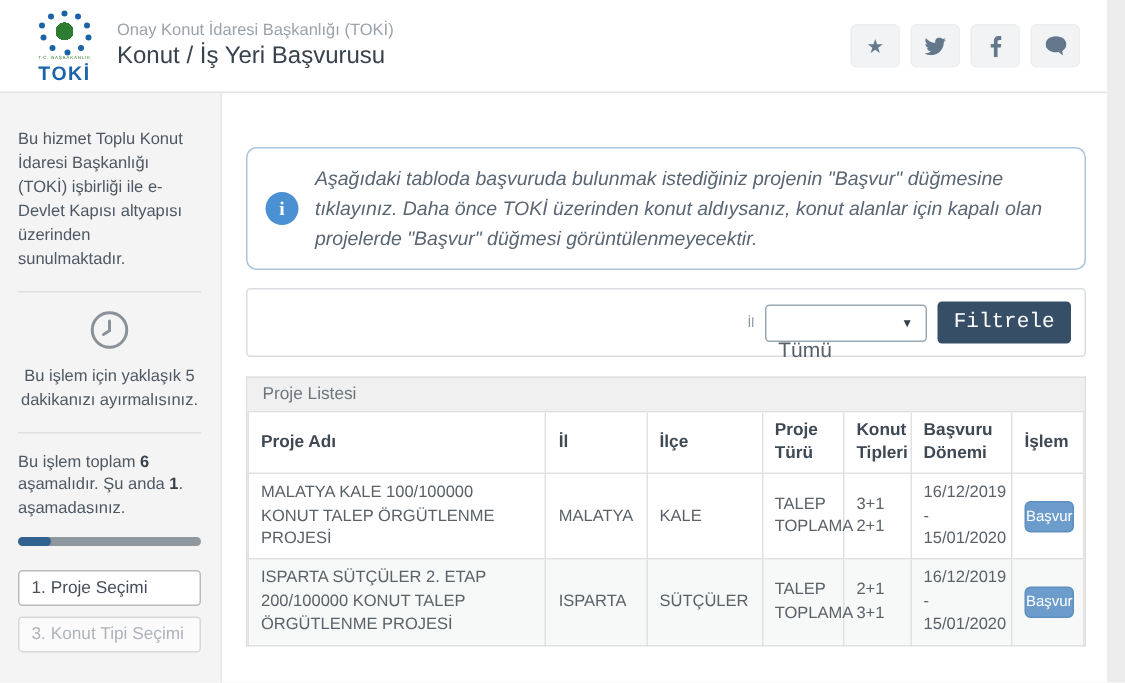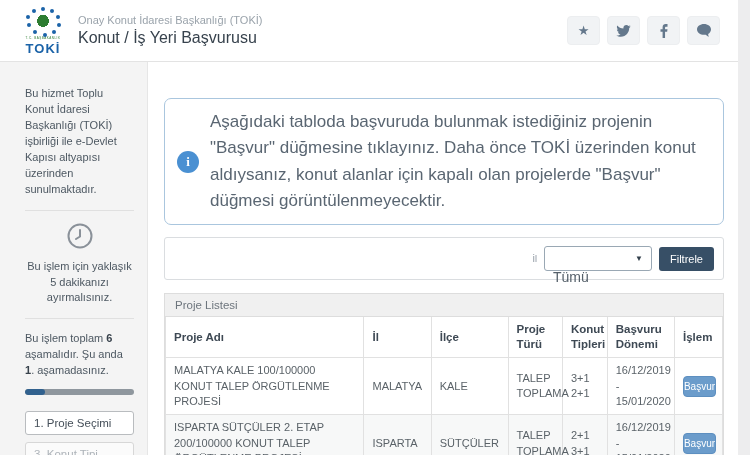--- a/index.html
+++ b/index.html
@@ -23,21 +23,21 @@
   .service-title { font-size: 16px; color: #37424d; }
   .social { display: flex; gap: 7px; }
   .social-btn { width: 33px; height: 29px; background: #f1f3f5; border: 1px solid #eceef0; border-radius: 4px;
                 display: flex; align-items: center; justify-content: center; color: #64788c; font-size: 13px; cursor: pointer; }
   .social-btn svg { display: block; }
 
   
   .main { display: flex; height: 393px; }
 
   
-  .sidebar { width: 148px; background: #f4f4f4; border-right: 1px solid #e6e6e6; padding: 24px 13px 10px 25px; flex-shrink: 0; }
+  .sidebar { width: 148px; background: #f4f4f4; border-right: 1px solid #e6e6e6; padding: 24px 13px 10px 12px; flex-shrink: 0; }
   .sb-text { font-size: 11px; line-height: 1.45; color: #4d5862; }
   .sb-divider { border-top: 1px solid #e0e0e0; margin: 12px 0; }
   .sb-clock-wrap { text-align: center; }
   .sb-clock { display: inline-block; }
   .sb-duration { font-size: 11px; line-height: 1.45; color: #4d5862; text-align: center; margin-top: 6px; }
   .sb-steps-note { font-size: 11px; line-height: 1.45; color: #4d5862; }
   .sb-steps-note b { color: #38424c; }
   .progress { height: 6px; background: #8f979e; border-radius: 4px; margin: 10px 0 16px 0; overflow: hidden; }
   .progress-fill { height: 100%; background: #31618e; border-radius: 4px; }
   .step-list { display: flex; flex-direction: column; gap: 7px; }
@@ -52,31 +52,31 @@
               border-radius: 3px; padding: 5px 10px; font-size: 11.5px; color: #5b7c9c; cursor: pointer; }
   .list-icon { width: 13px; height: 10px; border: 1px solid #5b7c9c; background: #5b7c9c;
                display: inline-block; position: relative; }
   .list-icon::after { content: ""; position: absolute; left: 1px; right: 1px; top: 3px; height: 1px; background: #fbfdfe; box-shadow: 0 3px 0 #fbfdfe; }
 
   .alert { margin-top: 12px; border: 1px solid #aac6de; border-radius: 7px; padding: 10px 12px;
            display: flex; align-items: center; gap: 11px; background: #fff; }
   .info-icon { width: 22px; height: 22px; border-radius: 50%; background: #4a90d2; color: #fff;
                font-size: 13px; font-weight: bold; font-family: "Liberation Serif", serif;
                display: flex; align-items: center; justify-content: center; flex-shrink: 0; }
-  .alert-text { font-size: 17px; line-height: 1.55; color: #5a6672; }
+  .alert-text { font-size: 13px; line-height: 1.55; color: #5a6672; font-style: italic; }
 
   .filter-box { margin-top: 12px; border: 1px solid #dadde0; border-radius: 3px; padding: 8px 9px;
                 display: flex; align-items: center; justify-content: flex-end; gap: 7px; }
   .filter-label { font-size: 9px; color: #8a949e; }
   .select { width: 108px; height: 25px; border: 1px solid #9aa8b4; border-radius: 3px; background: #fff;
             display: flex; align-items: center; justify-content: space-between; padding: 0 8px; cursor: pointer; }
   .select-value { font-size: 14px; color: #55606a; margin-top: 36px; }
   .select-caret { font-size: 8px; color: #33404c; }
   .filtrele-btn { background: #374f66; color: #fff; border: none; border-radius: 3px; padding: 6px 11px;
-                  font-size: 11px; font-family: Liberation Sans, sans-serif; cursor: pointer; }
+                  font-size: 14px; font-family: Liberation Mono, monospace; cursor: pointer; }
 
   
   .panel { margin-top: 13px; border: 1px solid #ddd; border-bottom: none; }
   .panel-title { background: #f0f0f0; border-bottom: 1px solid #ddd; padding: 5px 10px; font-size: 11.5px; color: #6d757d; }
   table { width: 100%; border-collapse: collapse; table-layout: fixed; }
   th, td { border: 1px solid #e1e1e1; border-top: none; padding: 5px 8px; text-align: left; vertical-align: middle; }
   th { font-size: 11.5px; color: #3e4954; background: #fff; line-height: 1.3; }
   td { font-size: 11px; color: #5a6268; line-height: 1.4; }
   tbody tr:nth-child(even) td { background: #f7f8f8; }
   .col-name { width: 31%; } .col-il { width: 10.5%; } .col-ilce { width: 12%; }

